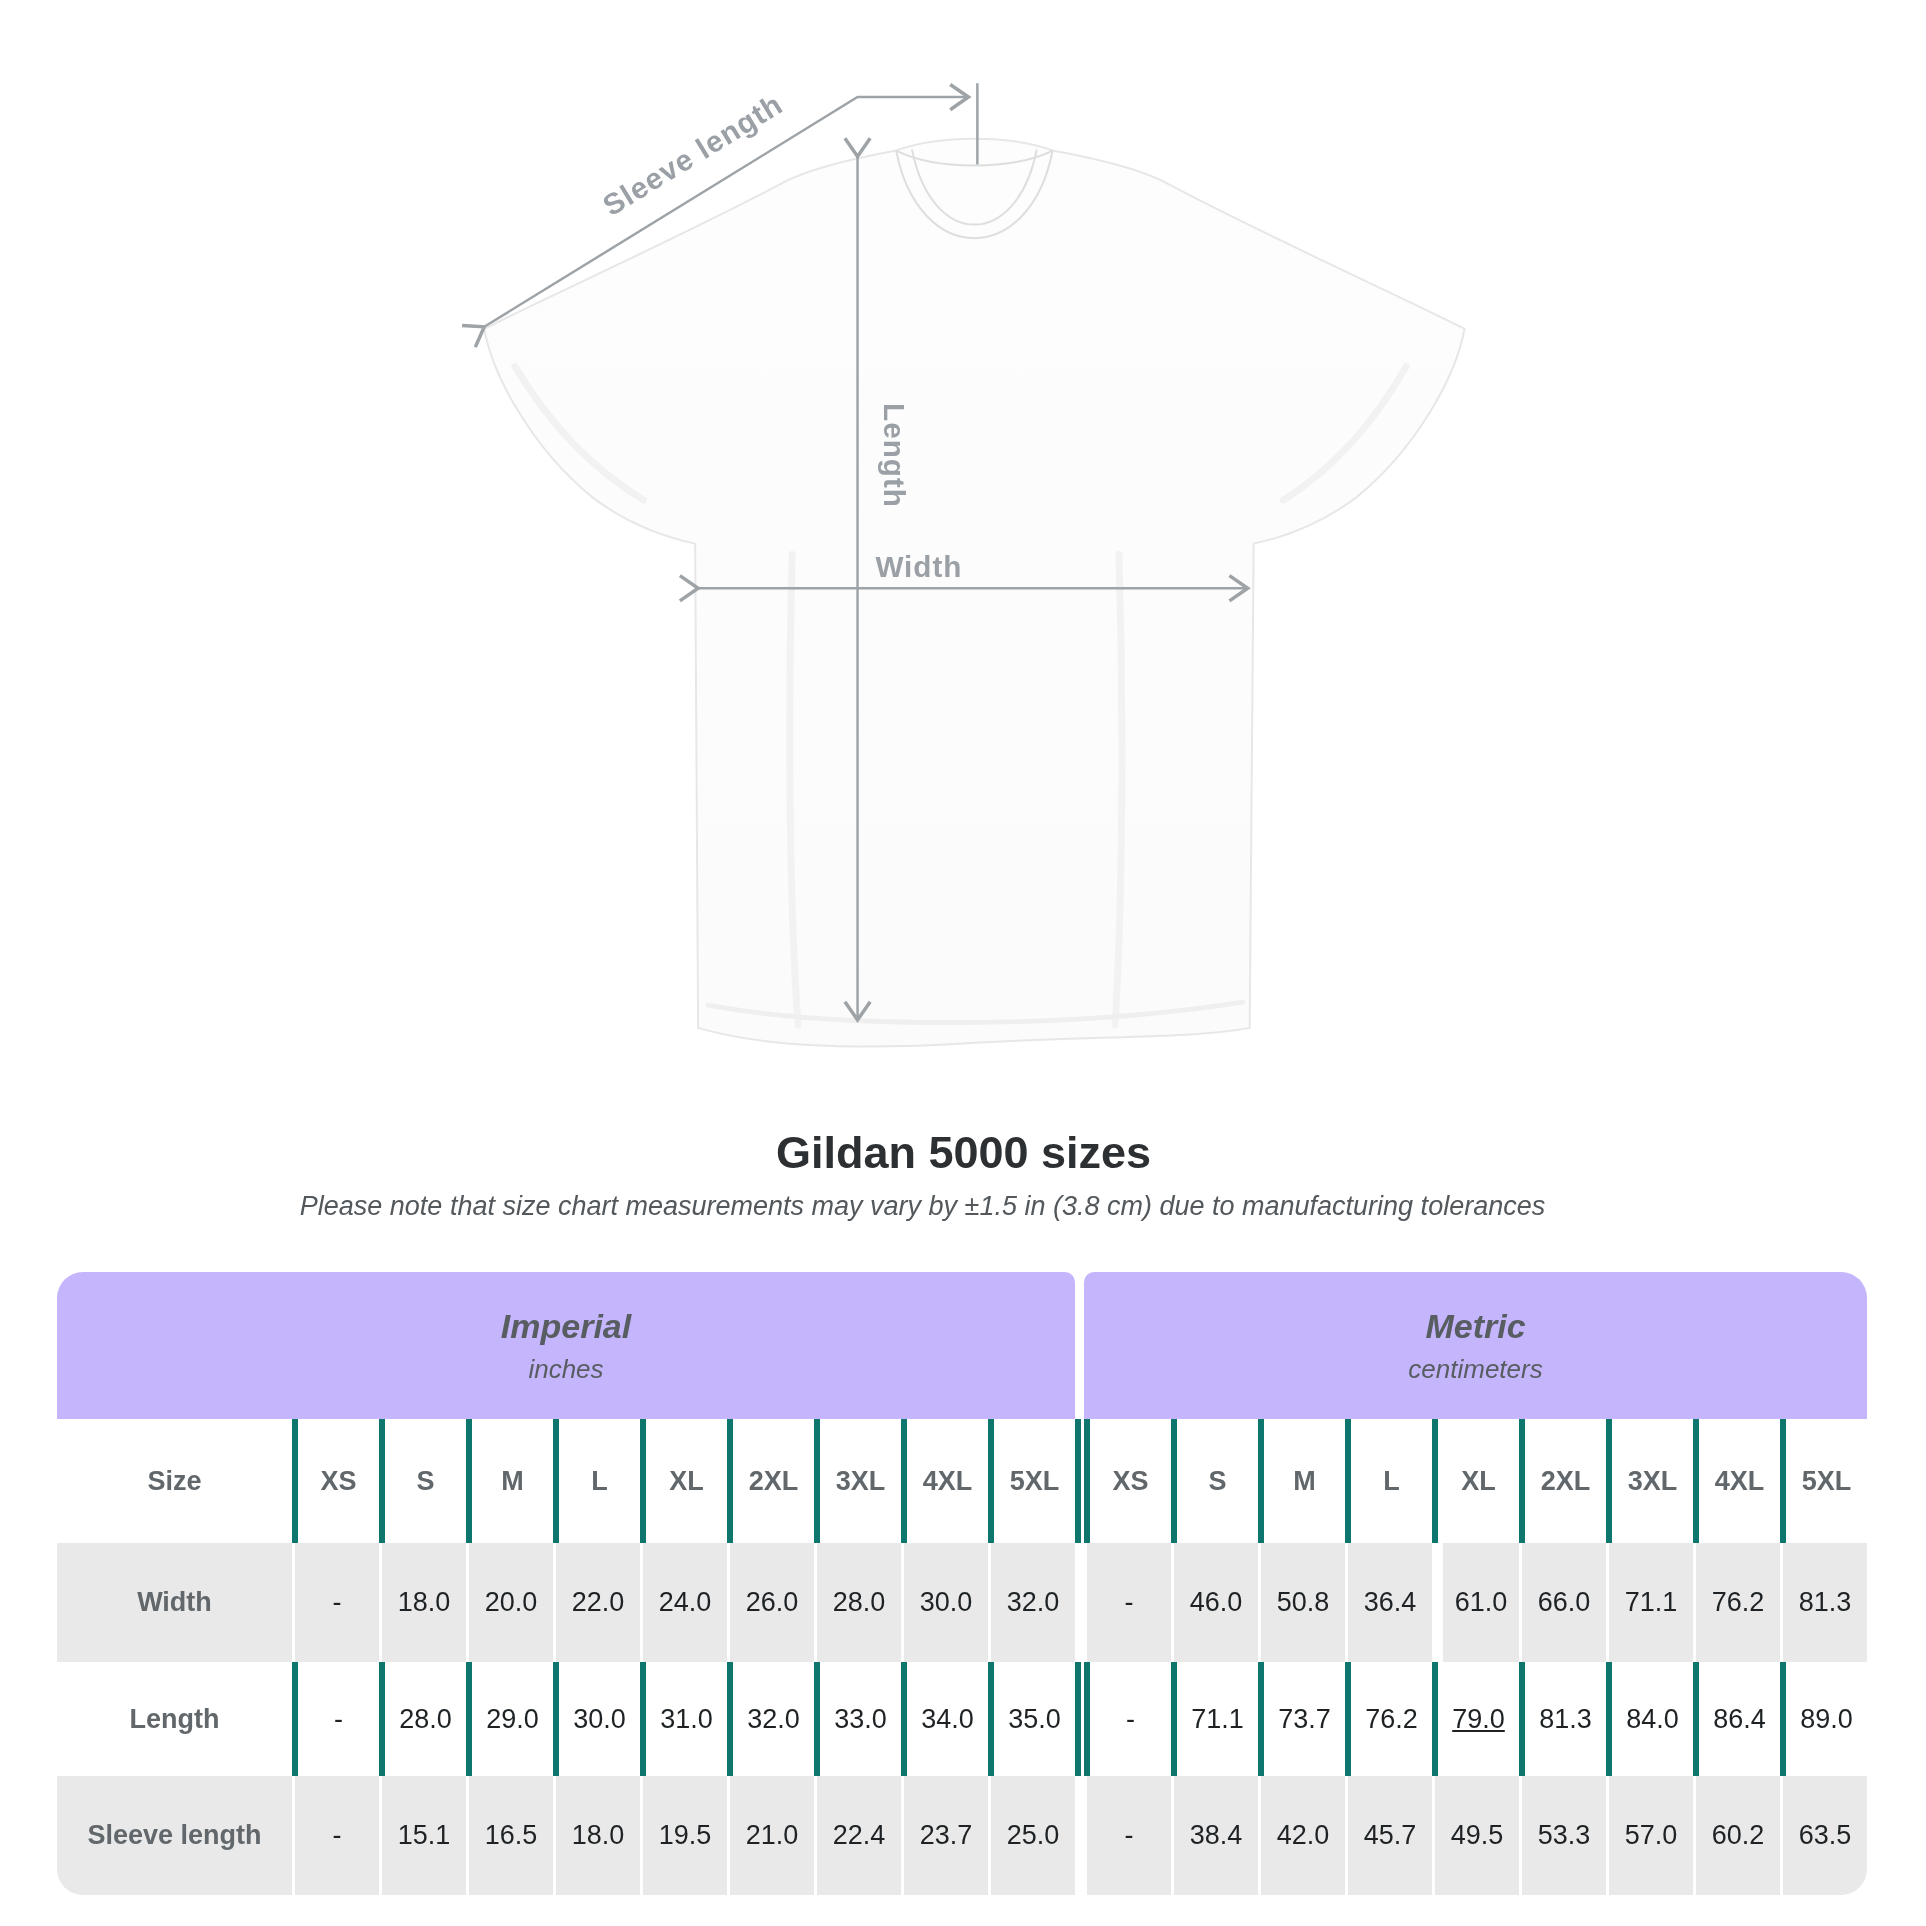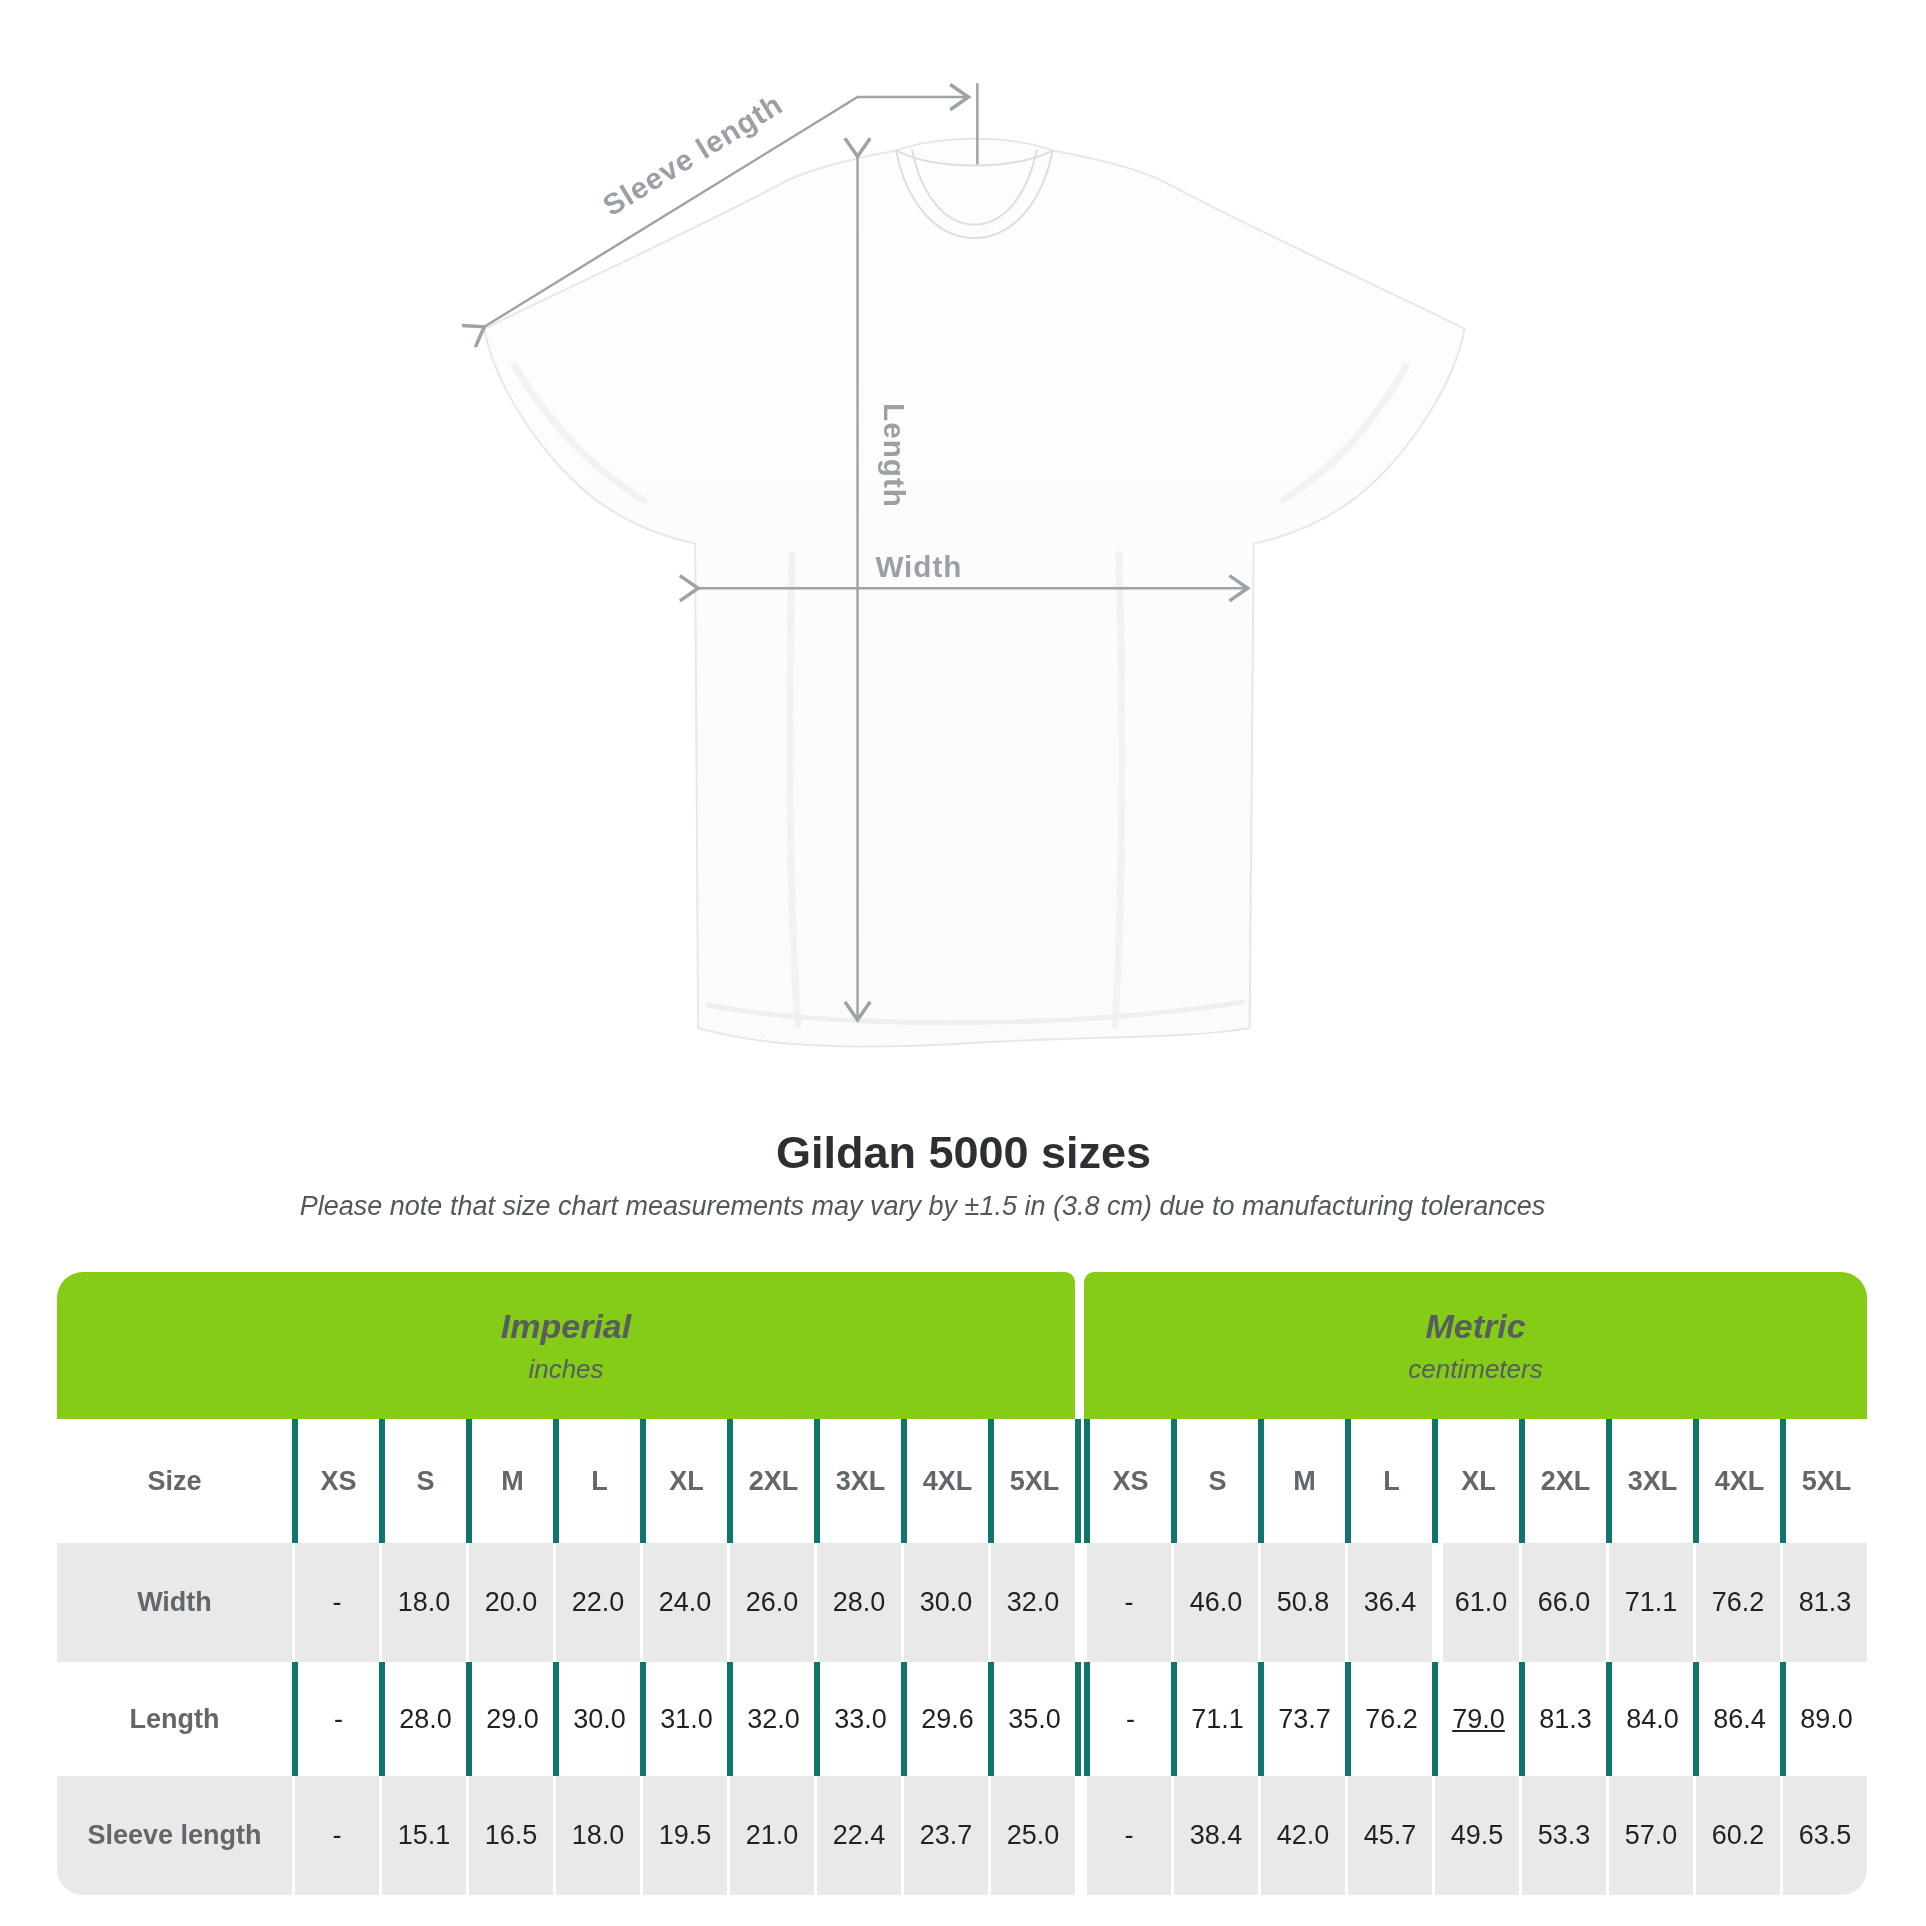--- a/index.html
+++ b/index.html
@@ -20,21 +20,21 @@
     font-size:45px;font-weight:bold;color:#2d3033;}
   #page-subtitle{position:absolute;top:1191px;left:0;width:1845px;text-align:center;
     font-size:27px;font-style:italic;color:#53585c;}
   
   #size-table{
     position:absolute;left:57px;top:1272px;width:1812px;
     display:grid;
     grid-template-columns:235px repeat(9,87px) 9px repeat(9,87px);
     grid-template-rows:147px 124px 119px 114px 119px;
   }
-  .band{background:#84cc16;display:flex;flex-direction:column;align-items:center;
+  .band{background:#c4b5fd;display:flex;flex-direction:column;align-items:center;
     justify-content:center;gap:8px;}
   .band.imperial{grid-column:1 / 11;grid-row:1;border-radius:26px 10px 0 0;}
   .band.metric{grid-column:12 / 21;grid-row:1;border-radius:10px 26px 0 0;}
   .band-name{font-size:34px;font-weight:bold;font-style:italic;color:#575d61;}
   .band-unit{font-size:26px;font-style:italic;color:#575d61;}
   .cell{display:flex;align-items:center;justify-content:center;
     font-size:27px;color:#1e2224;}
   .hdr{font-weight:bold;color:#61676b;}
   .lbl{font-weight:bold;color:#61676b;}
   .gray{background:#e9e9e9;}
@@ -148,21 +148,21 @@
     <div class="cell  gray sep-w" style="grid-area: 3 / 19;">76.2</div>
     <div class="cell  gray sep-w" style="grid-area: 3 / 20;">81.3</div>
     <div class="cell lbl" style="grid-area: 4 / 1;">Length</div>
     <div class="cell  sep-g" style="grid-area: 4 / 2;">-</div>
     <div class="cell  sep-g" style="grid-area: 4 / 3;">28.0</div>
     <div class="cell  sep-g" style="grid-area: 4 / 4;">29.0</div>
     <div class="cell  sep-g" style="grid-area: 4 / 5;">30.0</div>
     <div class="cell  sep-g" style="grid-area: 4 / 6;">31.0</div>
     <div class="cell  sep-g" style="grid-area: 4 / 7;">32.0</div>
     <div class="cell  sep-g" style="grid-area: 4 / 8;">33.0</div>
-    <div class="cell  sep-g" style="grid-area: 4 / 9;">29.6</div>
+    <div class="cell  sep-g" style="grid-area: 4 / 9;">34.0</div>
     <div class="cell  sep-g" style="grid-area: 4 / 10;">35.0</div>
     <div class="cell  sep-g" style="grid-area: 4 / 11;"></div>
     <div class="cell  sep-g" style="grid-area: 4 / 12;">-</div>
     <div class="cell  sep-g" style="grid-area: 4 / 13;">71.1</div>
     <div class="cell  sep-g" style="grid-area: 4 / 14;">73.7</div>
     <div class="cell  sep-g" style="grid-area: 4 / 15;">76.2</div>
     <div class="cell  sep-g" style="grid-area: 4 / 16; text-decoration: underline;">79.0</div>
     <div class="cell  sep-g" style="grid-area: 4 / 17;">81.3</div>
     <div class="cell  sep-g" style="grid-area: 4 / 18;">84.0</div>
     <div class="cell  sep-g" style="grid-area: 4 / 19;">86.4</div>

